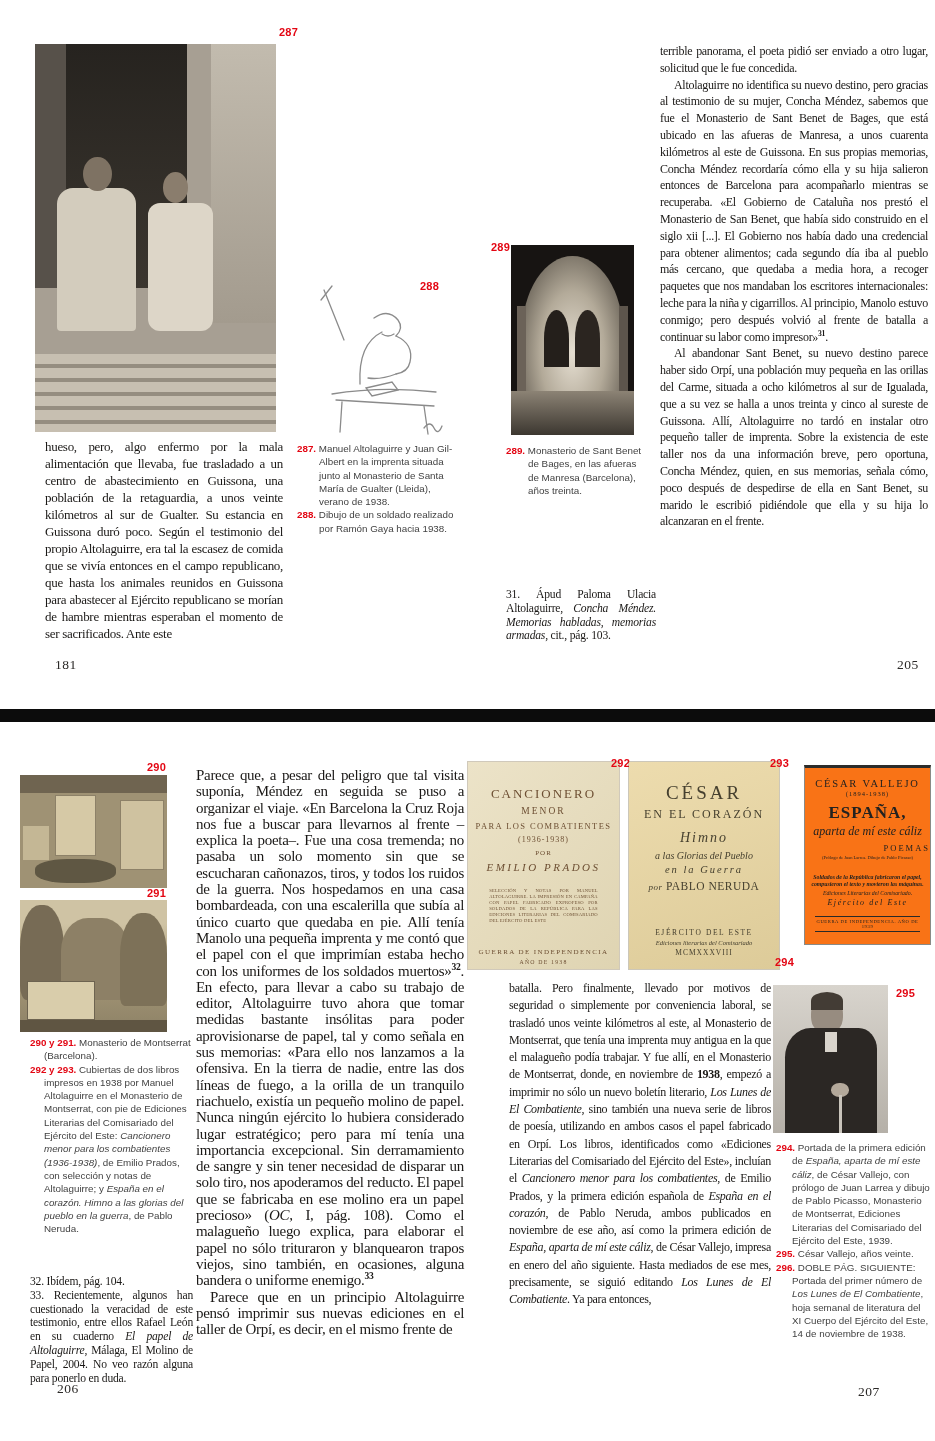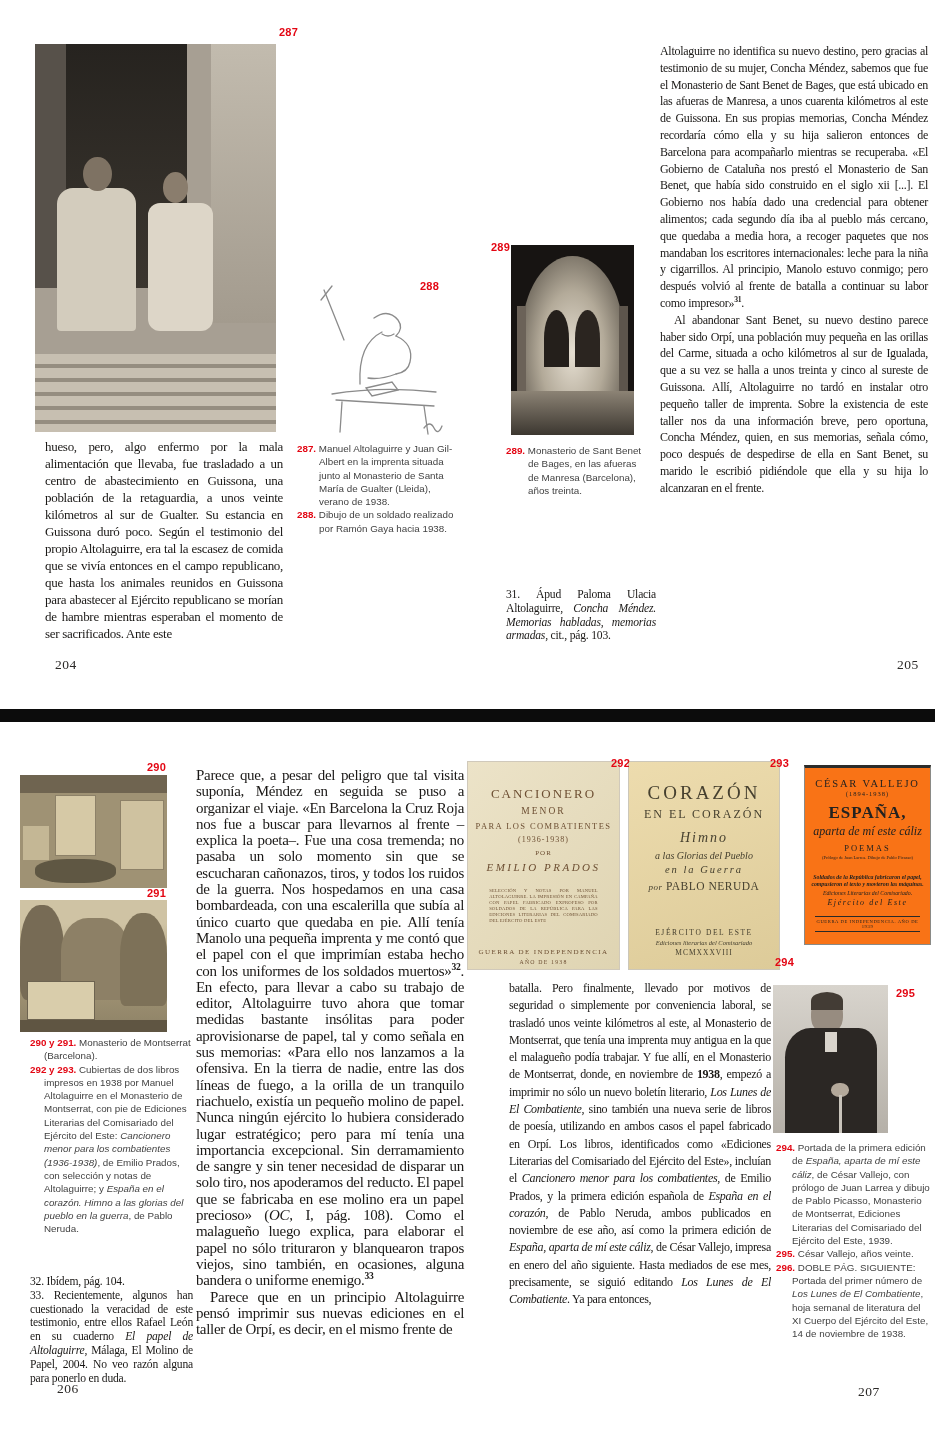--- a/index.html
+++ b/index.html
@@ -99,21 +99,21 @@
   .c293 .t6 .pre{font-style:italic;font-size:9px;}
   .c293 .f1{font-size:7.5px;letter-spacing:1.6px;margin-top:36px;}
   .c293 .f2{font-size:6.5px;font-style:italic;margin-top:2px;}
   .c293 .f3{font-size:7.5px;letter-spacing:1px;margin-top:2px;}
   .c294{left:804px;top:765px;width:127px;height:180px;color:#232220;background:#f97316;
         border:1px solid #8a8a86;border-top:3px solid #2c2c2a;box-sizing:border-box;}
   .c294 .t1{font-size:10.5px;letter-spacing:1.8px;padding-top:10px;}
   .c294 .t2{font-size:6.5px;letter-spacing:1px;margin-top:1px;}
   .c294 .t3{font-size:17px;font-weight:bold;letter-spacing:1px;margin-top:6px;}
   .c294 .t4{font-size:12px;font-style:italic;margin-top:1px;}
-  .c294 .t5{font-size:8.5px;letter-spacing:2px;margin-top:4px;}
+  .c294 .t5{font-size:8.5px;letter-spacing:2px;margin-top:4px;text-align:right;}
   .c294 .t6{font-size:4.5px;margin-top:2px;}
   .c294 .m1,.c294 .m2{font-size:5.8px;font-style:italic;font-weight:bold;line-height:7.4px;}
   .c294 .m1{margin-top:14px;}
   .c294 .m3{font-size:5.8px;font-style:italic;margin-top:1px;}
   .c294 .m4{font-size:8px;font-style:italic;letter-spacing:1.6px;margin-top:2px;}
   .c294 .f1{font-size:4.6px;letter-spacing:.6px;margin-top:9px;width:84%;
             border-top:1.5px solid #2a2a28;border-bottom:1.5px solid #2a2a28;padding:2px 0;}
   svg .stroke{stroke:#8b8b8b;stroke-width:1.3;fill:none;stroke-linecap:round;}
 </style>
 </head>
@@ -159,36 +159,37 @@
     <div class="inner1"></div>
     <div class="inner2"></div>
     <div class="col1"></div>
     <div class="col2"></div>
     <div class="rubble"></div>
   </div>
 
   <div class="bodycol col204">
     <p>hueso, pero, algo enfermo por la mala alimentación que llevaba, fue trasladado a un centro de abastecimiento en Guissona, una población de la retaguardia, a unos veinte kilómetros al sur de Gualter. Su estancia en Guissona duró poco. Según el testimonio del propio Altolaguirre, era tal la escasez de comida que se vivía entonces en el campo republicano, que hasta los animales reunidos en Guissona para abastecer al Ejército republicano se morían de hambre mientras esperaban el momento de ser sacrificados. Ante este</p>
   </div>
-  <div class="pagenum" style="left:55px;top:657px;">204</div>
+  <div class="pagenum" style="left:55px;top:657px;">181</div>
 
   <div class="capblock" style="left:297px;top:442px;width:162px;">
     <p class="cap hang22"><span class="n">287.</span> <span>Manuel Altolaguirre y Juan Gil-Albert en la imprenta situada junto al Monasterio de Santa María de Gualter (Lleida), verano de 1938.</span></p>
     <p class="cap hang22"><span class="n">288.</span> <span>Dibujo de un soldado realizado por Ramón Gaya hacia 1938.</span></p>
   </div>
 
   <div class="capblock" style="left:506px;top:444px;width:140px;">
     <p class="cap hang22"><span class="n">289.</span> <span>Monasterio de Sant Benet de Bages, en las afueras de Manresa (Barcelona), años treinta.</span></p>
   </div>
 
   <div class="fn" style="left:506px;top:588px;width:150px;">
     <p>31. Ápud Paloma Ulacia Altolaguirre, <i>Concha Méndez. Memorias habladas, memorias armadas</i>, cit., pág. 103.</p>
   </div>
 
   <div class="bodycol col205">
+    <p>terrible panorama, el poeta pidió ser enviado a otro lugar, solicitud que le fue concedida.</p>
     <p>Altolaguirre no identifica su nuevo destino, pero gracias al testimonio de su mujer, Concha Méndez, sabemos que fue el Monasterio de Sant Benet de Bages, que está ubicado en las afueras de Manresa, a unos cuarenta kilómetros al este de Guissona. En sus propias memorias, Concha Méndez recordaría cómo ella y su hija salieron entonces de Barcelona para acompañarlo mientras se recuperaba. «El Gobierno de Cataluña nos prestó el Monasterio de San Benet, que había sido construido en el siglo xii [...]. El Gobierno nos había dado una credencial para obtener alimentos; cada segundo día iba al pueblo más cercano, que quedaba a media hora, a recoger paquetes que nos mandaban los escritores internacionales: leche para la niña y cigarrillos. Al principio, Manolo estuvo conmigo; pero después volvió al frente de batalla a continuar su labor como impresor»<sup>31</sup>.</p>
     <p>Al abandonar Sant Benet, su nuevo destino parece haber sido Orpí, una población muy pequeña en las orillas del Carme, situada a ocho kilómetros al sur de Igualada, que a su vez se halla a unos treinta y cinco al sureste de Guissona. Allí, Altolaguirre no tardó en instalar otro pequeño taller de imprenta. Sobre la existencia de este taller nos da una información breve, pero oportuna, Concha Méndez, quien, en sus memorias, señala cómo, poco después de despedirse de ella en Sant Benet, su marido le escribió pidiéndole que ella y su hija lo alcanzaran en el frente.</p>
   </div>
   <div class="pagenum" style="left:897px;top:657px;">205</div>
 
   <div class="divider"></div>
 
   <div class="figlabel" style="left:147px;top:761px;">290</div>
   <div class="photo p290">
     <div class="ridge"></div>
@@ -230,21 +231,21 @@
     <div class="t4">(1936-1938)</div>
     <div class="t5">POR</div>
     <div class="t6">EMILIO PRADOS</div>
     <div class="tiny">SELECCIÓN Y NOTAS POR MANUEL ALTOLAGUIRRE. LA IMPRESIÓN EN CAMPAÑA CON PAPEL FABRICADO EXPROFESO POR SOLDADOS DE LA REPÚBLICA PARA LAS EDICIONES LITERARIAS DEL COMISARIADO DEL EJÉRCITO DEL ESTE</div>
     <div class="f1">GUERRA DE INDEPENDENCIA</div>
     <div class="f2">AÑO DE 1938</div>
   </div>
   <div class="figlabel" style="left:611px;top:757px;">292</div>
 
   <div class="cover c293">
-    <div class="t1">CORAZÓN</div>
+    <div class="t1">CÉSAR</div>
     <div class="t2">EN EL CORAZÓN</div>
     <div class="t3">Himno</div>
     <div class="t4">a las Glorias del Pueblo</div>
     <div class="t5">en la Guerra</div>
     <div class="t6"><span class="pre">por</span> <span>PABLO NERUDA</span></div>
     <div class="f1">EJÉRCITO DEL ESTE</div>
     <div class="f2">Ediciones literarias del Comisariado</div>
     <div class="f3">MCMXXXVIII</div>
   </div>
   <div class="figlabel" style="left:770px;top:757px;">293</div>

